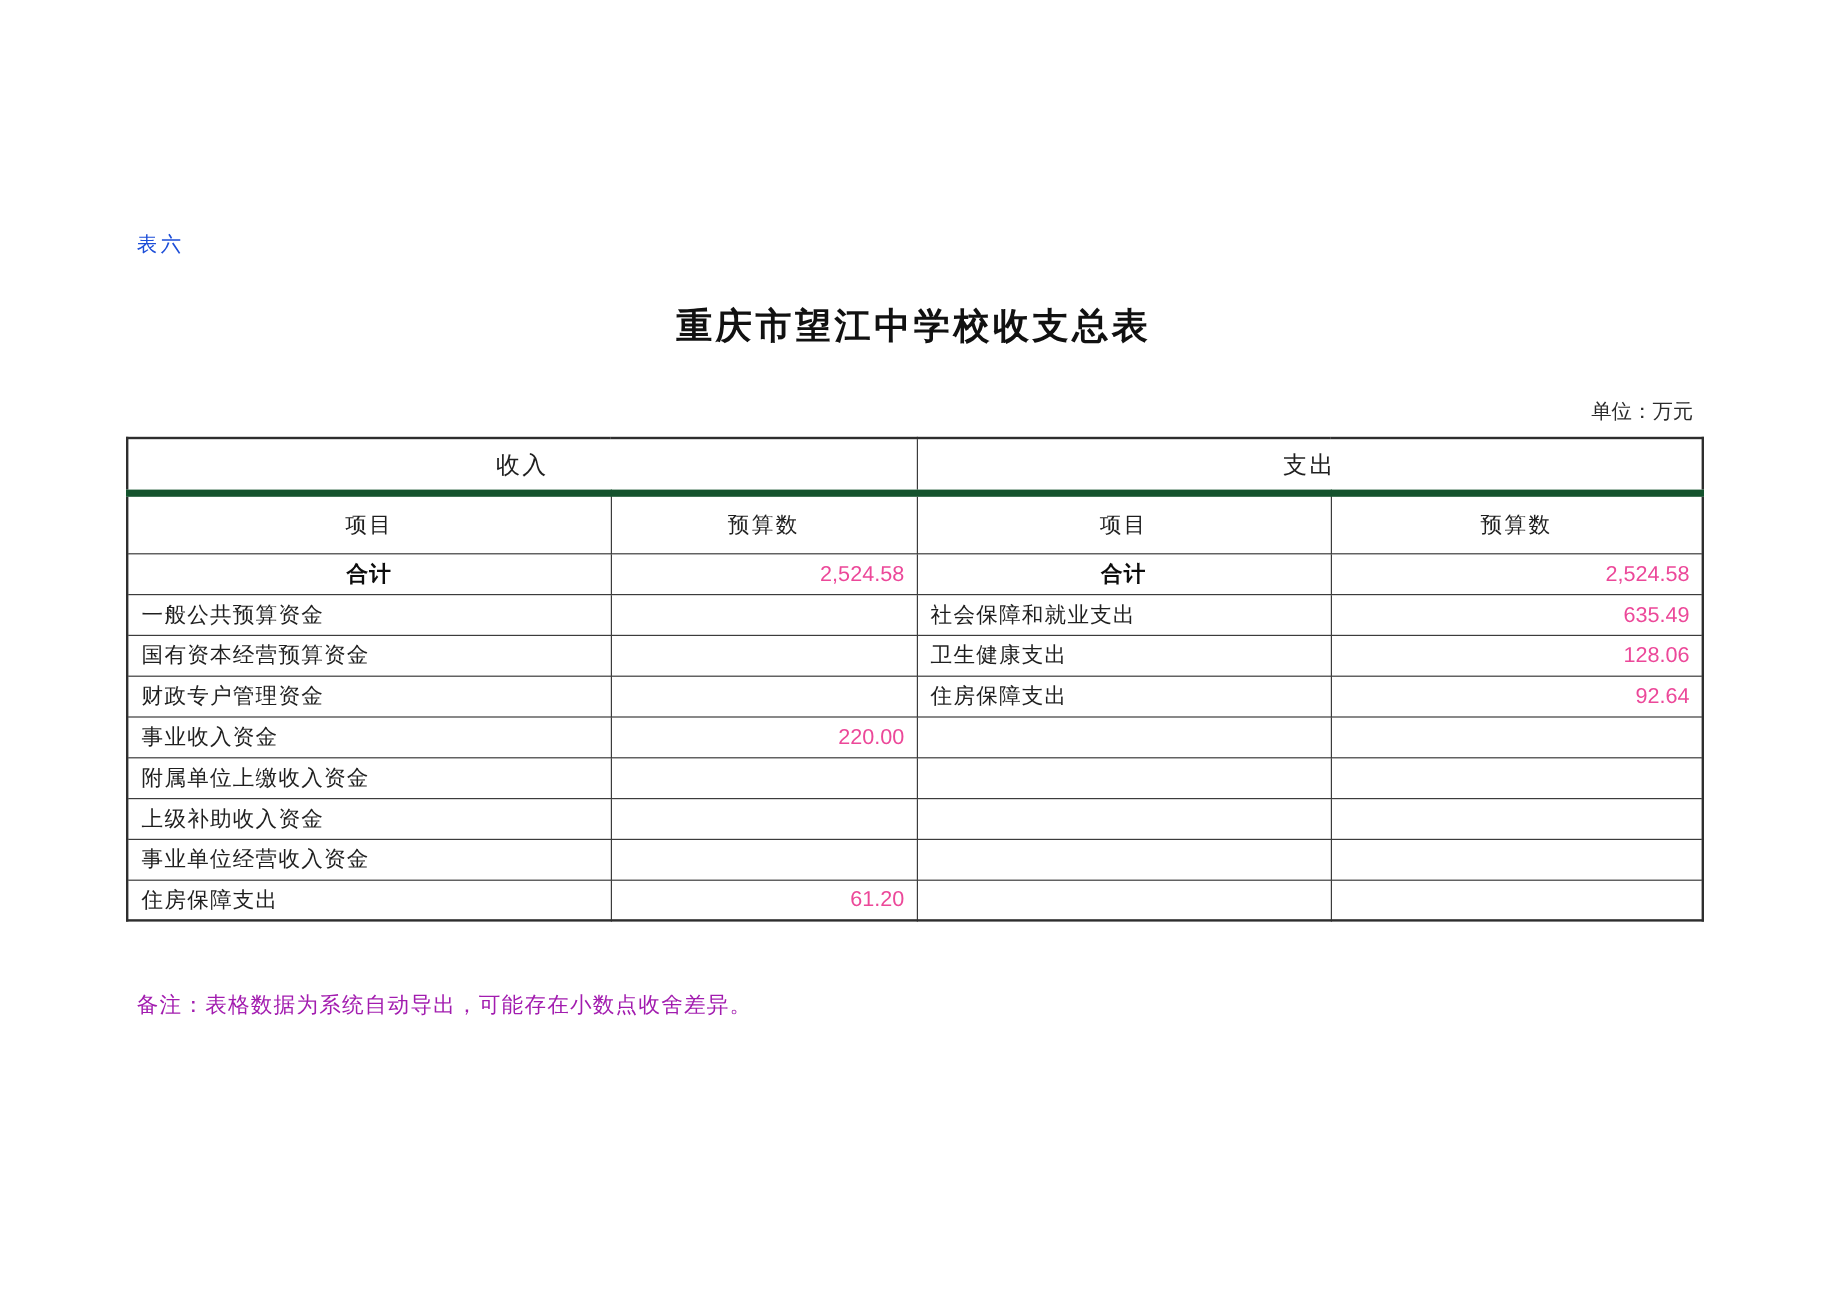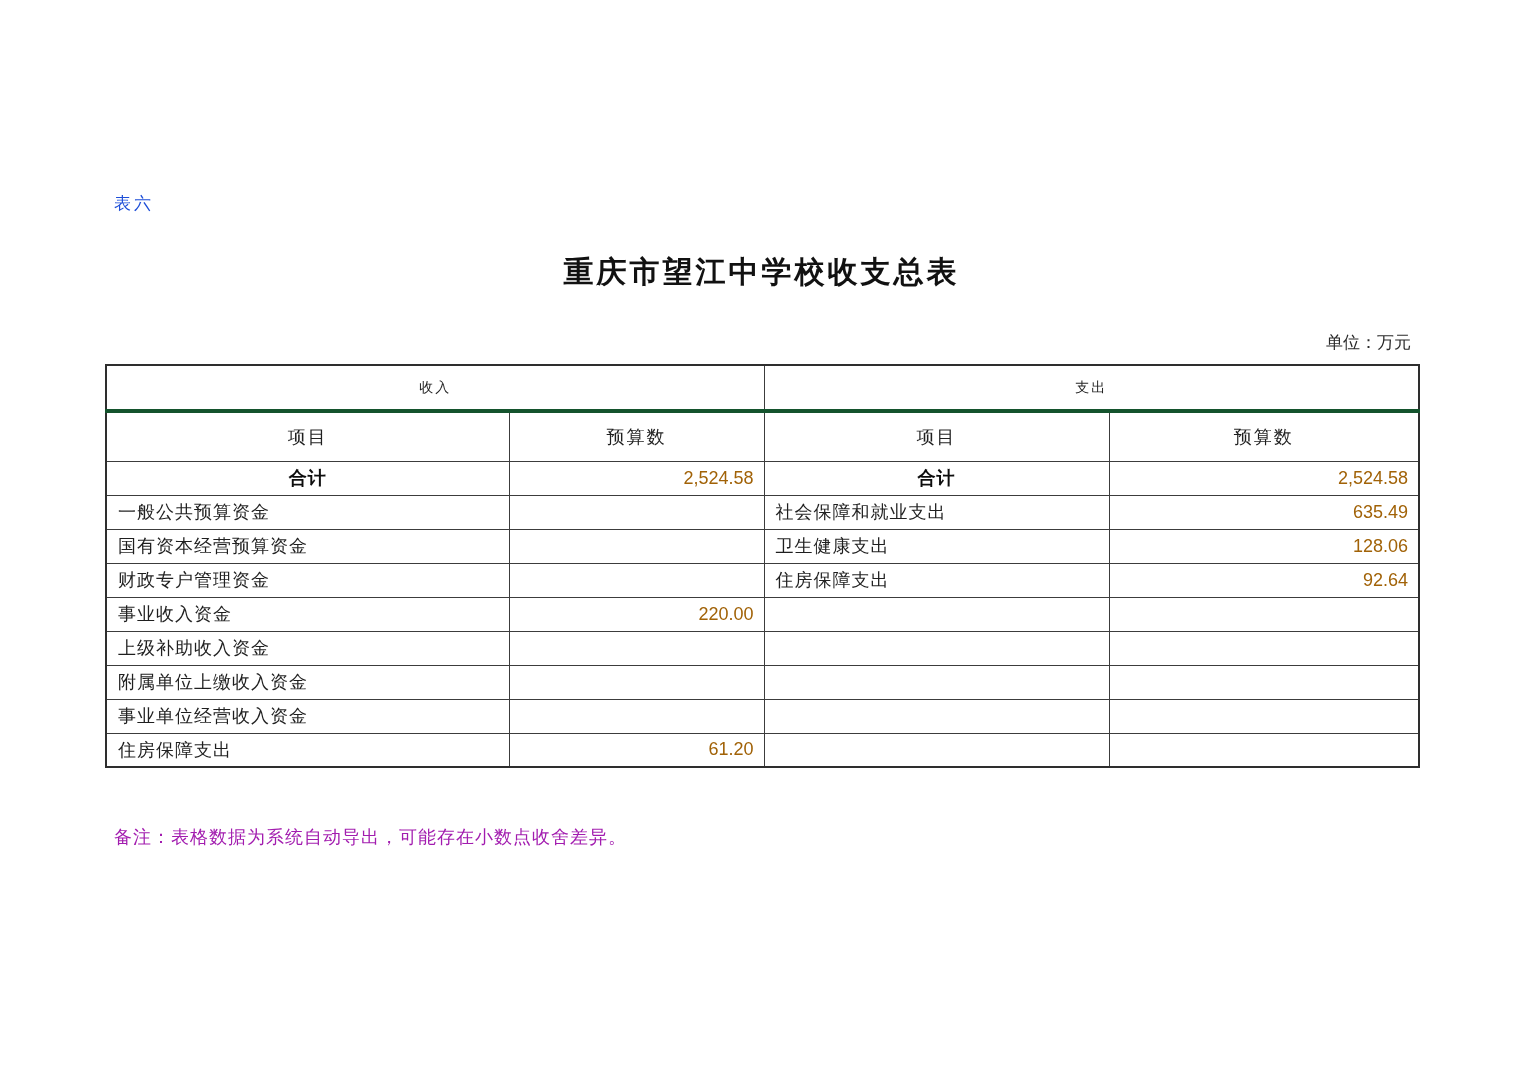--- a/index.html
+++ b/index.html
@@ -52,43 +52,43 @@
   }
   table.budget td {
     border: 1px solid #3c3c3c;
     background: #ffffff;
     vertical-align: middle;
     overflow: hidden;
     white-space: nowrap;
   }
   tr.section-row td {
     height: 46px;
-    font-size: 14px;
+    font-size: 20px;
     text-align: center;
-    border-bottom: 4px solid #14532d;
+    border-bottom: 6px solid #14532d;
     letter-spacing: 2px;
   }
   tr.colhead-row td {
     height: 50px;
     font-size: 18px;
     text-align: center;
     letter-spacing: 2px;
   }
   tr.data-row td { height: 34px; font-size: 18px; margin-top: 17px; }
   td.item {
     text-align: left;
     padding-left: 11px;
     letter-spacing: 1px;
   }
   td.budget-val {
     text-align: right;
     padding-right: 10px;
     font-family: "Liberation Sans", "DejaVu Sans", sans-serif;
     font-size: 20px;
-    color: #a16207;
+    color: #ec4899;
   }
   tr.total-row td.item {
     text-align: center;
     padding-left: 0;
     font-weight: bold;
     color: #0d0d0d;
   }
   .footer-note {
     position: absolute;
     left: 114px;
@@ -152,27 +152,27 @@
         <td class="item">住房保障支出</td>
         <td class="budget-val">92.64</td>
       </tr>
       <tr class="data-row">
         <td class="item">事业收入资金</td>
         <td class="budget-val">220.00</td>
         <td class="item"></td>
         <td class="budget-val"></td>
       </tr>
       <tr class="data-row">
-        <td class="item">上级补助收入资金</td>
+        <td class="item">附属单位上缴收入资金</td>
         <td class="budget-val"></td>
         <td class="item"></td>
         <td class="budget-val"></td>
       </tr>
       <tr class="data-row">
-        <td class="item">附属单位上缴收入资金</td>
+        <td class="item">上级补助收入资金</td>
         <td class="budget-val"></td>
         <td class="item"></td>
         <td class="budget-val"></td>
       </tr>
       <tr class="data-row">
         <td class="item">事业单位经营收入资金</td>
         <td class="budget-val"></td>
         <td class="item"></td>
         <td class="budget-val"></td>
       </tr>

